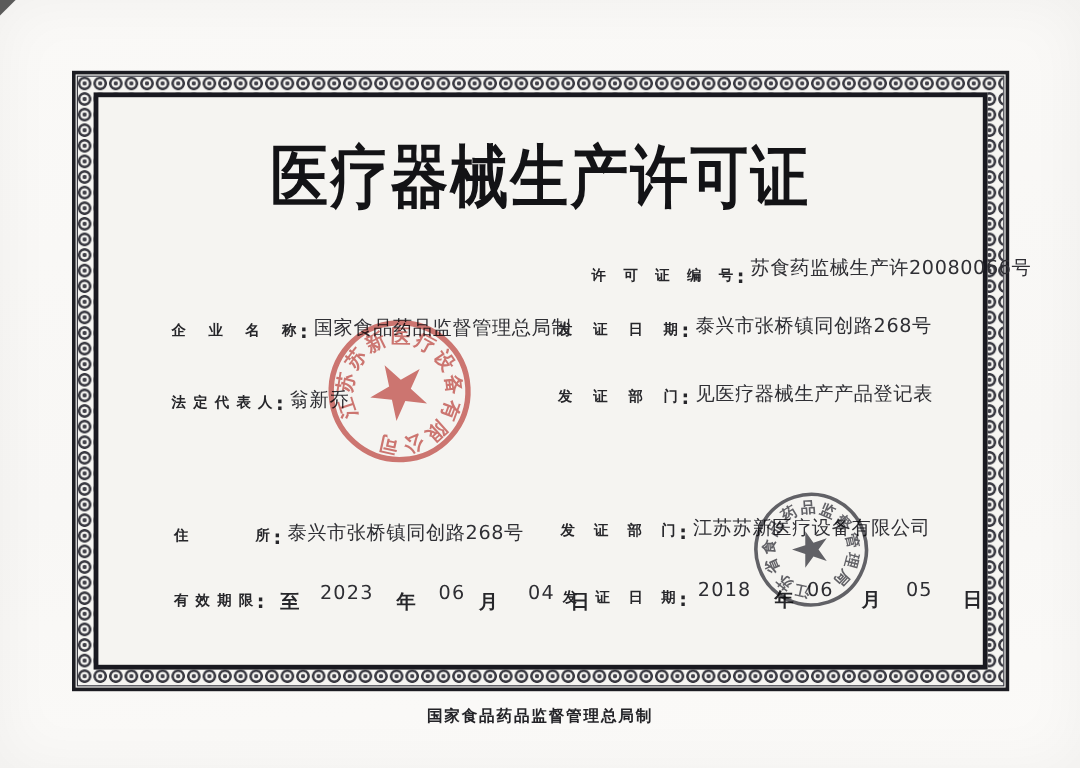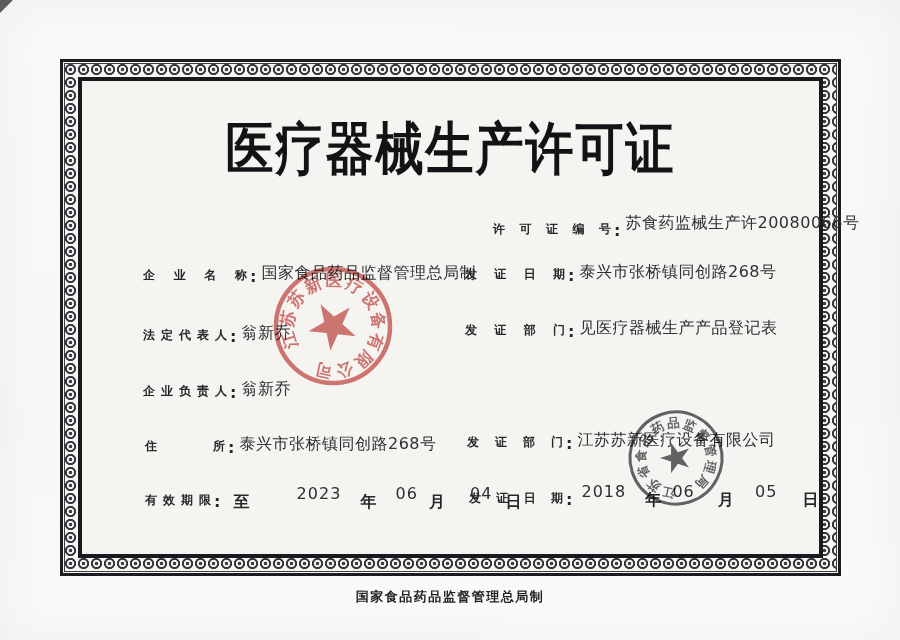--- a/index.html
+++ b/index.html
@@ -101,38 +101,34 @@
 
   <div class="row" style="left:143px;top:327px">
     <span class="lbl w84">法定代表人</span><span class="colon">:</span>
     <span class="val">翁新乔</span>
   </div>
   <div class="row" style="left:465px;top:322px">
     <span class="lbl w100">发证部门</span><span class="colon">:</span>
     <span class="val">见医疗器械生产产品登记表</span>
   </div>
 
-  <div class="row" style="left:143px;top:383px">
-    <span class="lbl w84">企业负责人</span><span class="colon">:</span>
-    <span class="val">翁新乔</span>
-  </div>
 
   <div class="row" style="left:145px;top:438px">
     <span class="lbl w80">住所</span><span class="colon">:</span>
     <span class="val">泰兴市张桥镇同创路268号</span>
   </div>
   <div class="row" style="left:467px;top:434px">
     <span class="lbl w96">发证部门</span><span class="colon">:</span>
     <span class="val">江苏苏新医疗设备有限公司</span>
   </div>
 
   <div class="row" style="left:145px;top:492px">
     <span class="lbl w66">有效期限</span><span class="colon">:</span>
     <span class="unit" style="margin-left:8px">至</span>
-    <span class="num" style="margin-left:42px">2023</span>
+    <span class="num" style="margin-left:12px">2023</span>
     <span class="unit" style="margin-left:14px">年</span>
     <span class="num" style="margin-left:14px">06</span>
     <span class="unit" style="margin-left:6px">月</span>
     <span class="num" style="margin-left:20px">04</span>
     <span class="unit" style="margin-left:8px">日</span>
   </div>
   <div class="row" style="left:469px;top:490px">
     <span class="lbl w94">发证日期</span><span class="colon">:</span>
     <span class="num" style="margin-left:4px">2018</span>
     <span class="unit" style="margin-left:14px">年</span>

